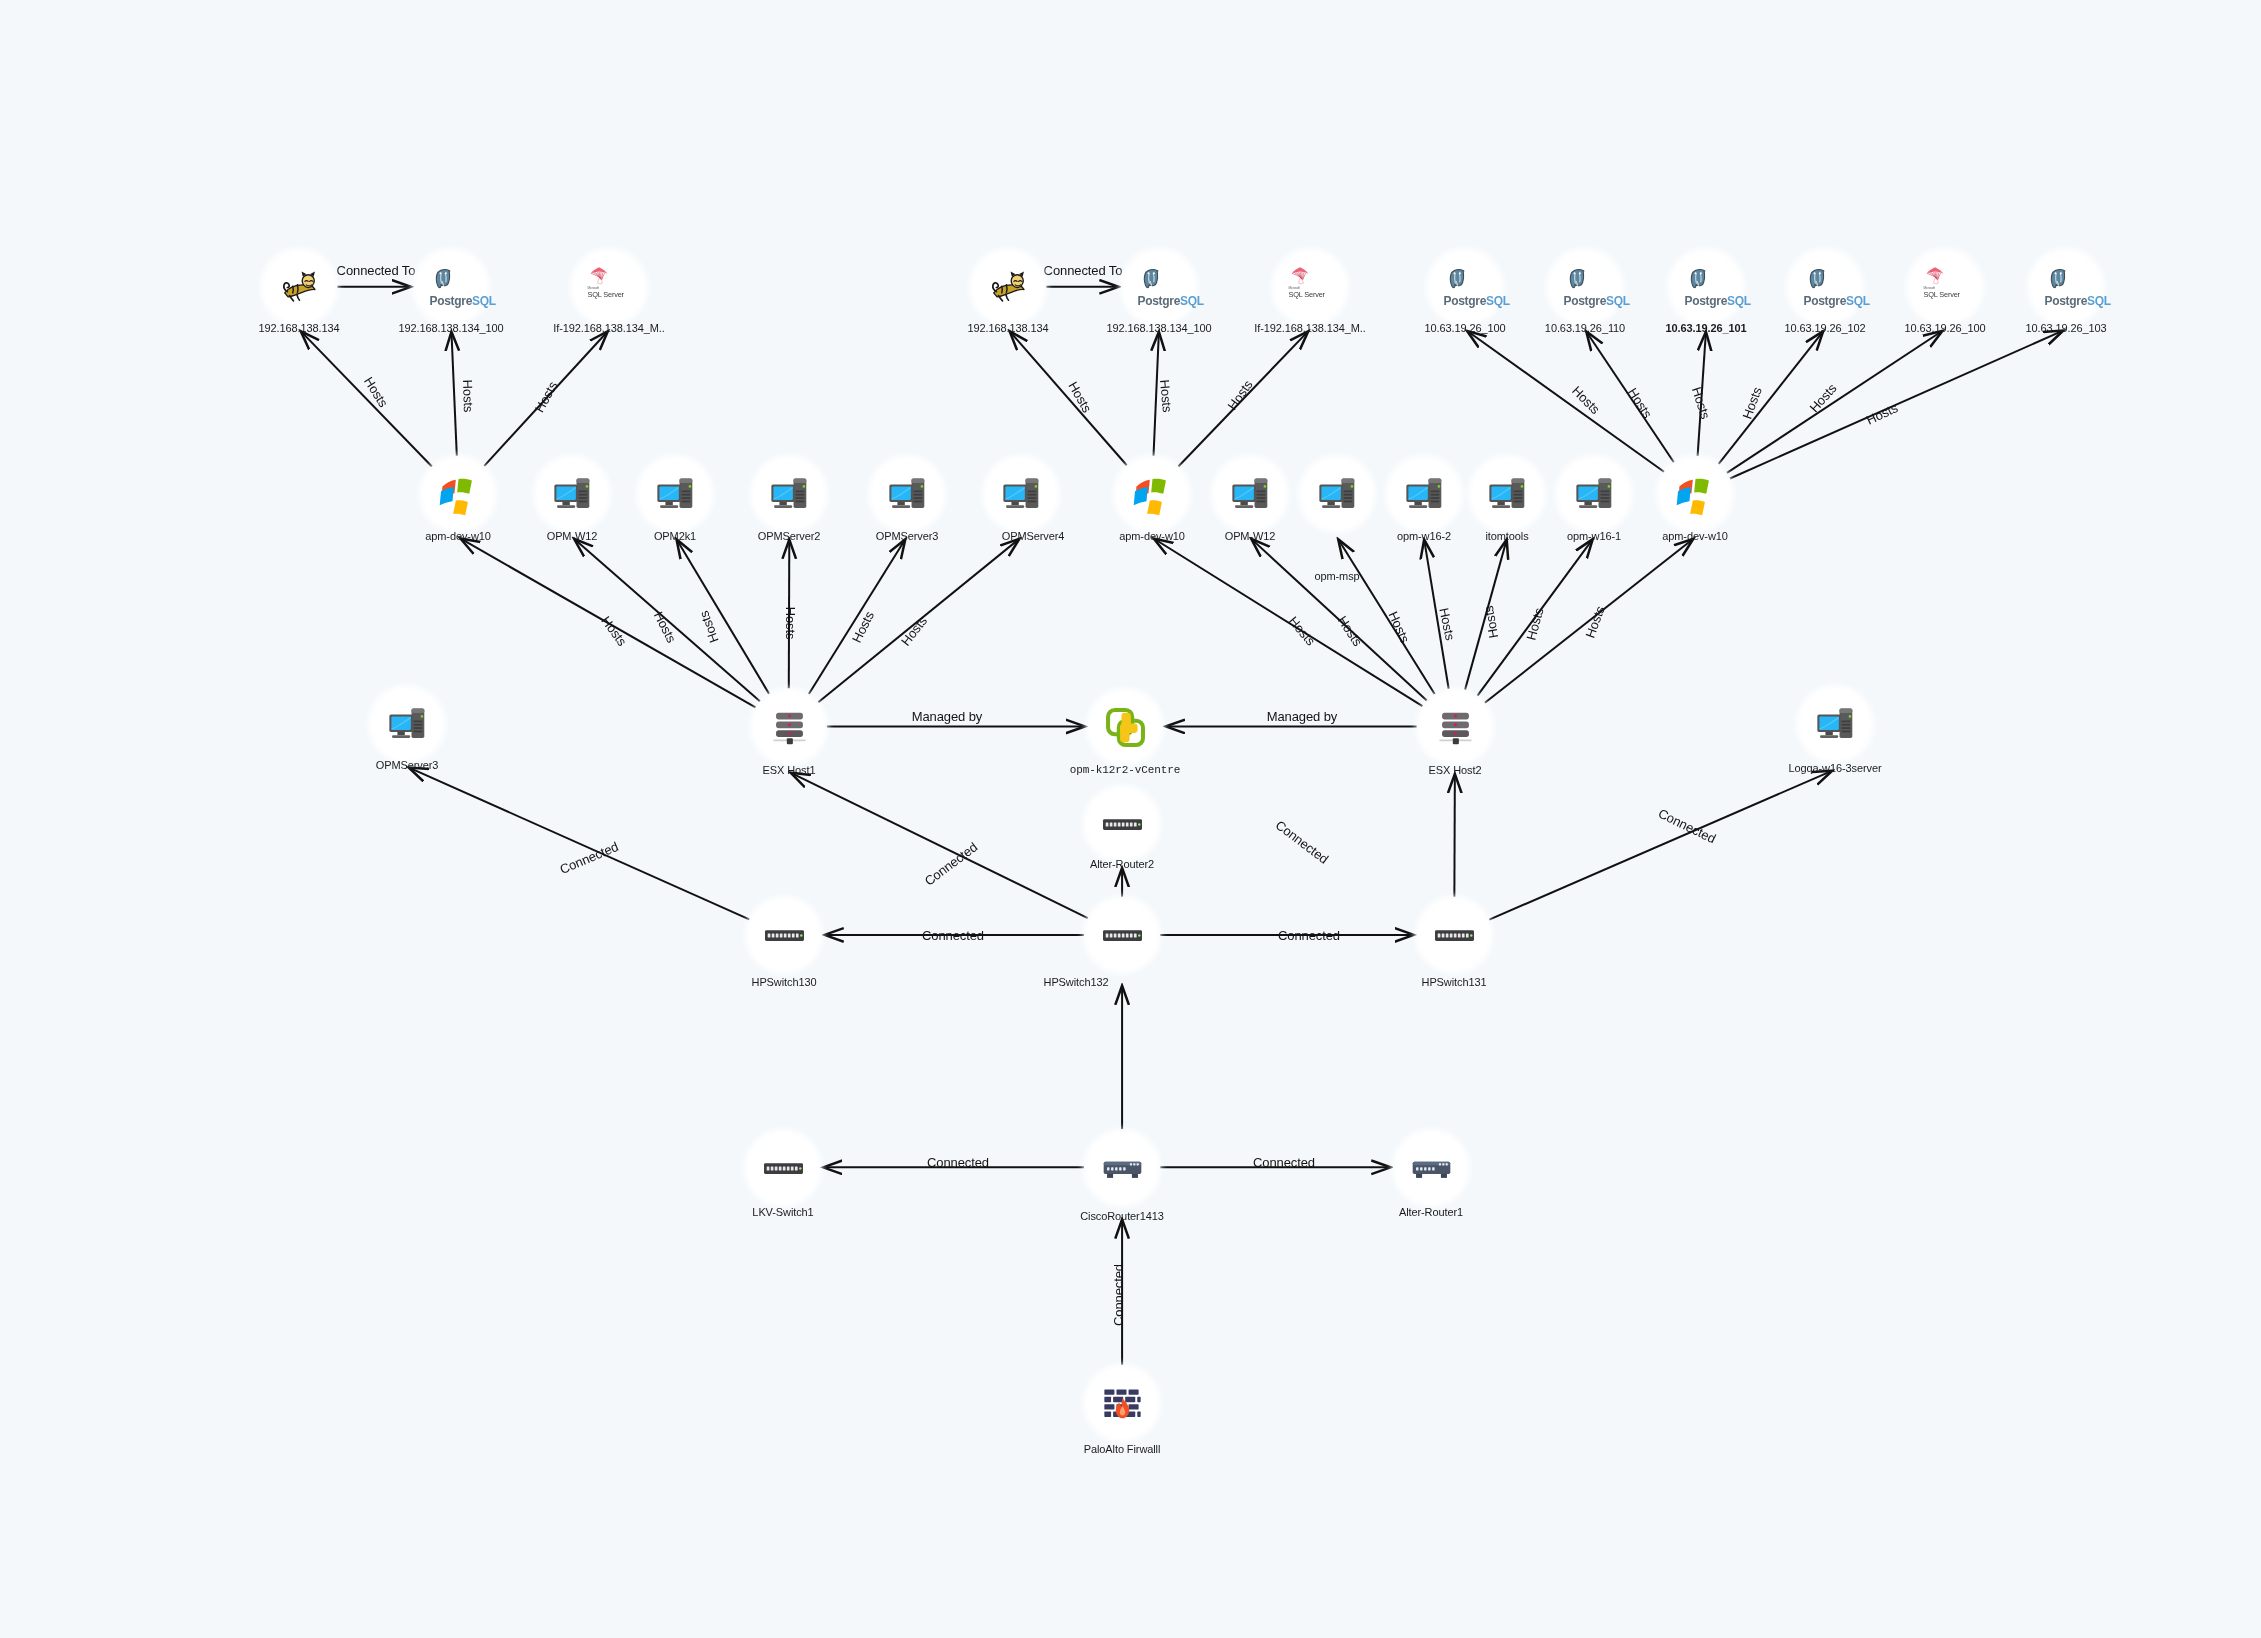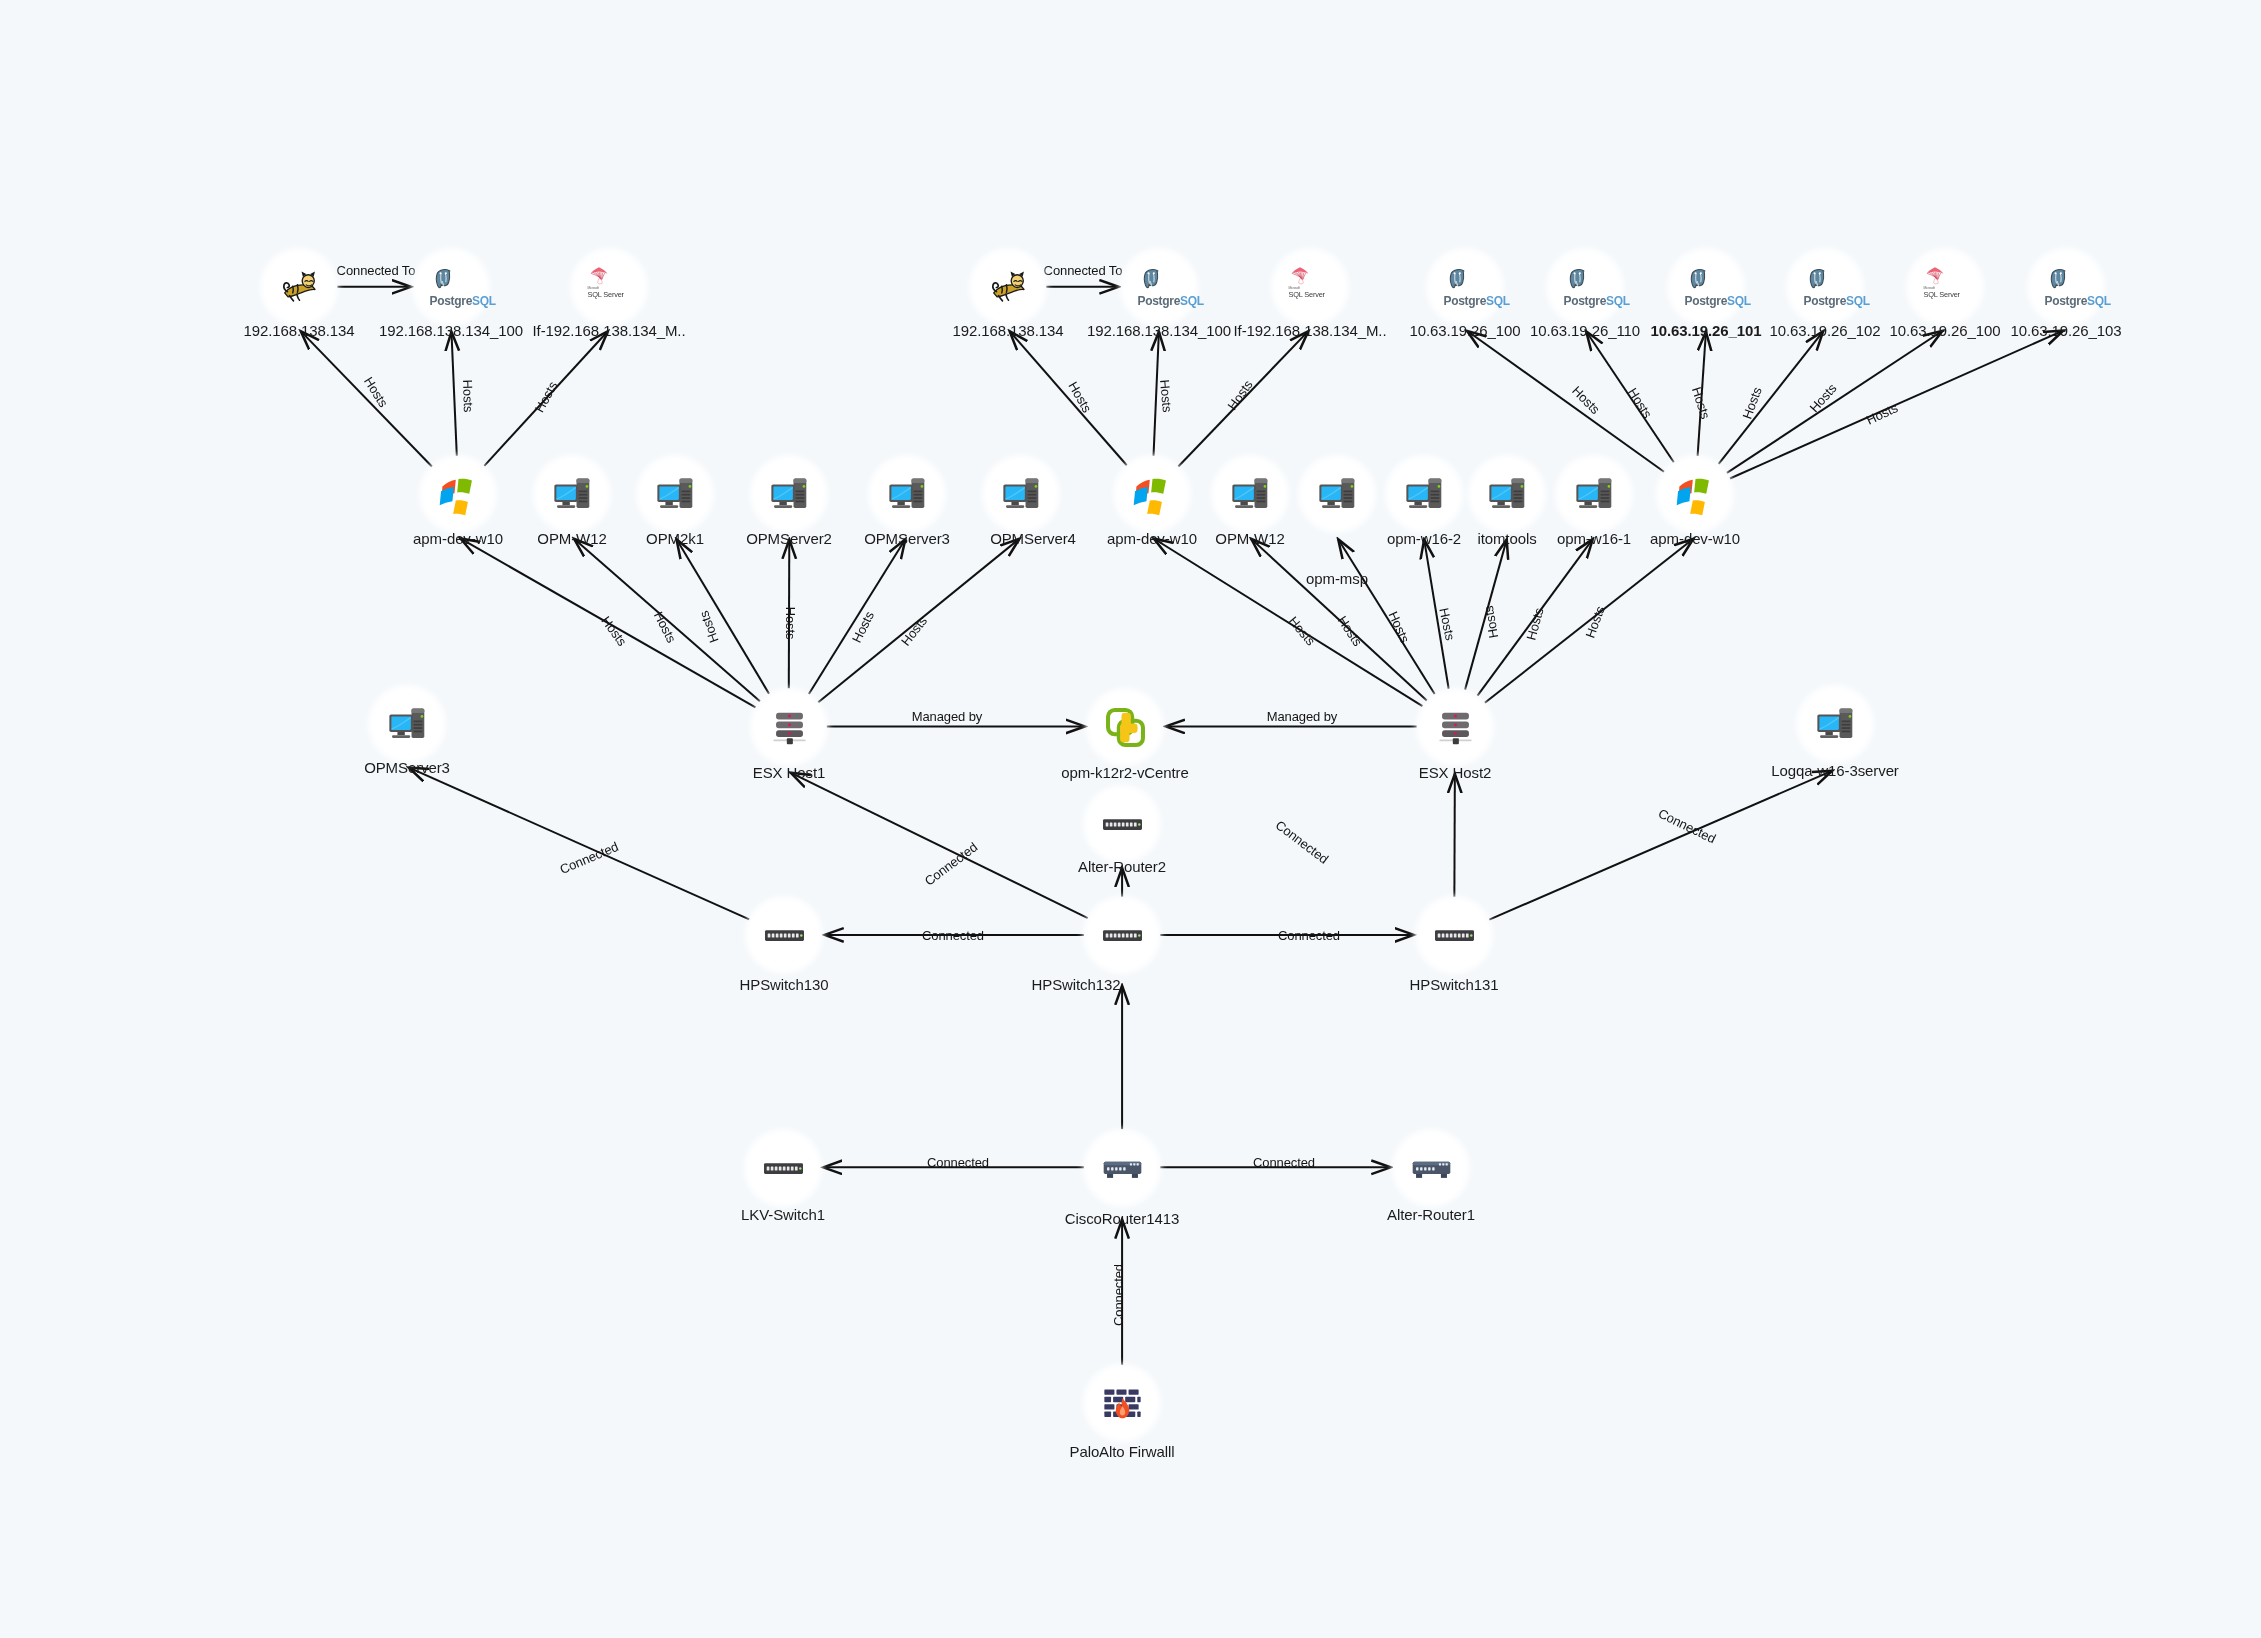--- a/index.html
+++ b/index.html
@@ -22,21 +22,21 @@
     box-shadow:0 0 6.5px 3.9px rgba(255,255,255,0.95);
     display:flex;align-items:center;justify-content:center;
     cursor:pointer;
     z-index:5;
   }
   .node .glyph{width:43px;height:43px;display:block;}
   .node-label{
     position:absolute;
     transform:translateX(-50%);
     white-space:nowrap;
-    font-size:15px;
+    font-size:11px;
     color:#1b1b1b;
     letter-spacing:-0.1px;
     z-index:6;
     text-align:center;
   }
   .edge-label{
     position:absolute;
     font-size:13px;
     color:#141414;
     white-space:nowrap;
@@ -701,21 +701,21 @@
       <div class="node-label" style="left: 1021px; top: 530px; margin-left: 12px;">OPMServer4</div>
       <div class="node-label" style="left: 1152px; top: 530px;">apm-dev-w10</div>
       <div class="node-label" style="left: 1250px; top: 530px;">OPM-W12</div>
       <div class="node-label" style="left: 1337px; top: 530px; margin-top: 40px;">opm-msp</div>
       <div class="node-label" style="left: 1424px; top: 530px;">opm-w16-2</div>
       <div class="node-label" style="left: 1507px; top: 530px;">itomtools</div>
       <div class="node-label" style="left: 1594px; top: 530px;">opm-w16-1</div>
       <div class="node-label" style="left: 1695px; top: 530px;">apm-dev-w10</div>
       <div class="node-label" style="left: 407px; top: 759px;">OPMServer3</div>
       <div class="node-label" style="left: 789px; top: 764px;">ESX Host1</div>
-      <div class="node-label" style="left: 1125px; top: 764px;">opm-k12r2-vCentre</div>
+      <div class="node-label" style="left: 1125px; top: 764px; font-family: Liberation Mono, monospace;">opm-k12r2-vCentre</div>
       <div class="node-label" style="left: 1455px; top: 764px;">ESX Host2</div>
       <div class="node-label" style="left: 1835px; top: 762px;">Logqa-w16-3server</div>
       <div class="node-label" style="left: 1122px; top: 858px;">Alter-Router2</div>
       <div class="node-label" style="left: 784px; top: 976px;">HPSwitch130</div>
       <div class="node-label" style="left: 1076px; top: 976px;">HPSwitch132</div>
       <div class="node-label" style="left: 1454px; top: 976px;">HPSwitch131</div>
       <div class="node-label" style="left: 783px; top: 1206px;">LKV-Switch1</div>
       <div class="node-label" style="left: 1122px; top: 1210px;">CiscoRouter1413</div>
       <div class="node-label" style="left: 1431px; top: 1206px;">Alter-Router1</div>
       <div class="node-label" style="left: 1122px; top: 1443px;">PaloAlto Firwalll</div>

